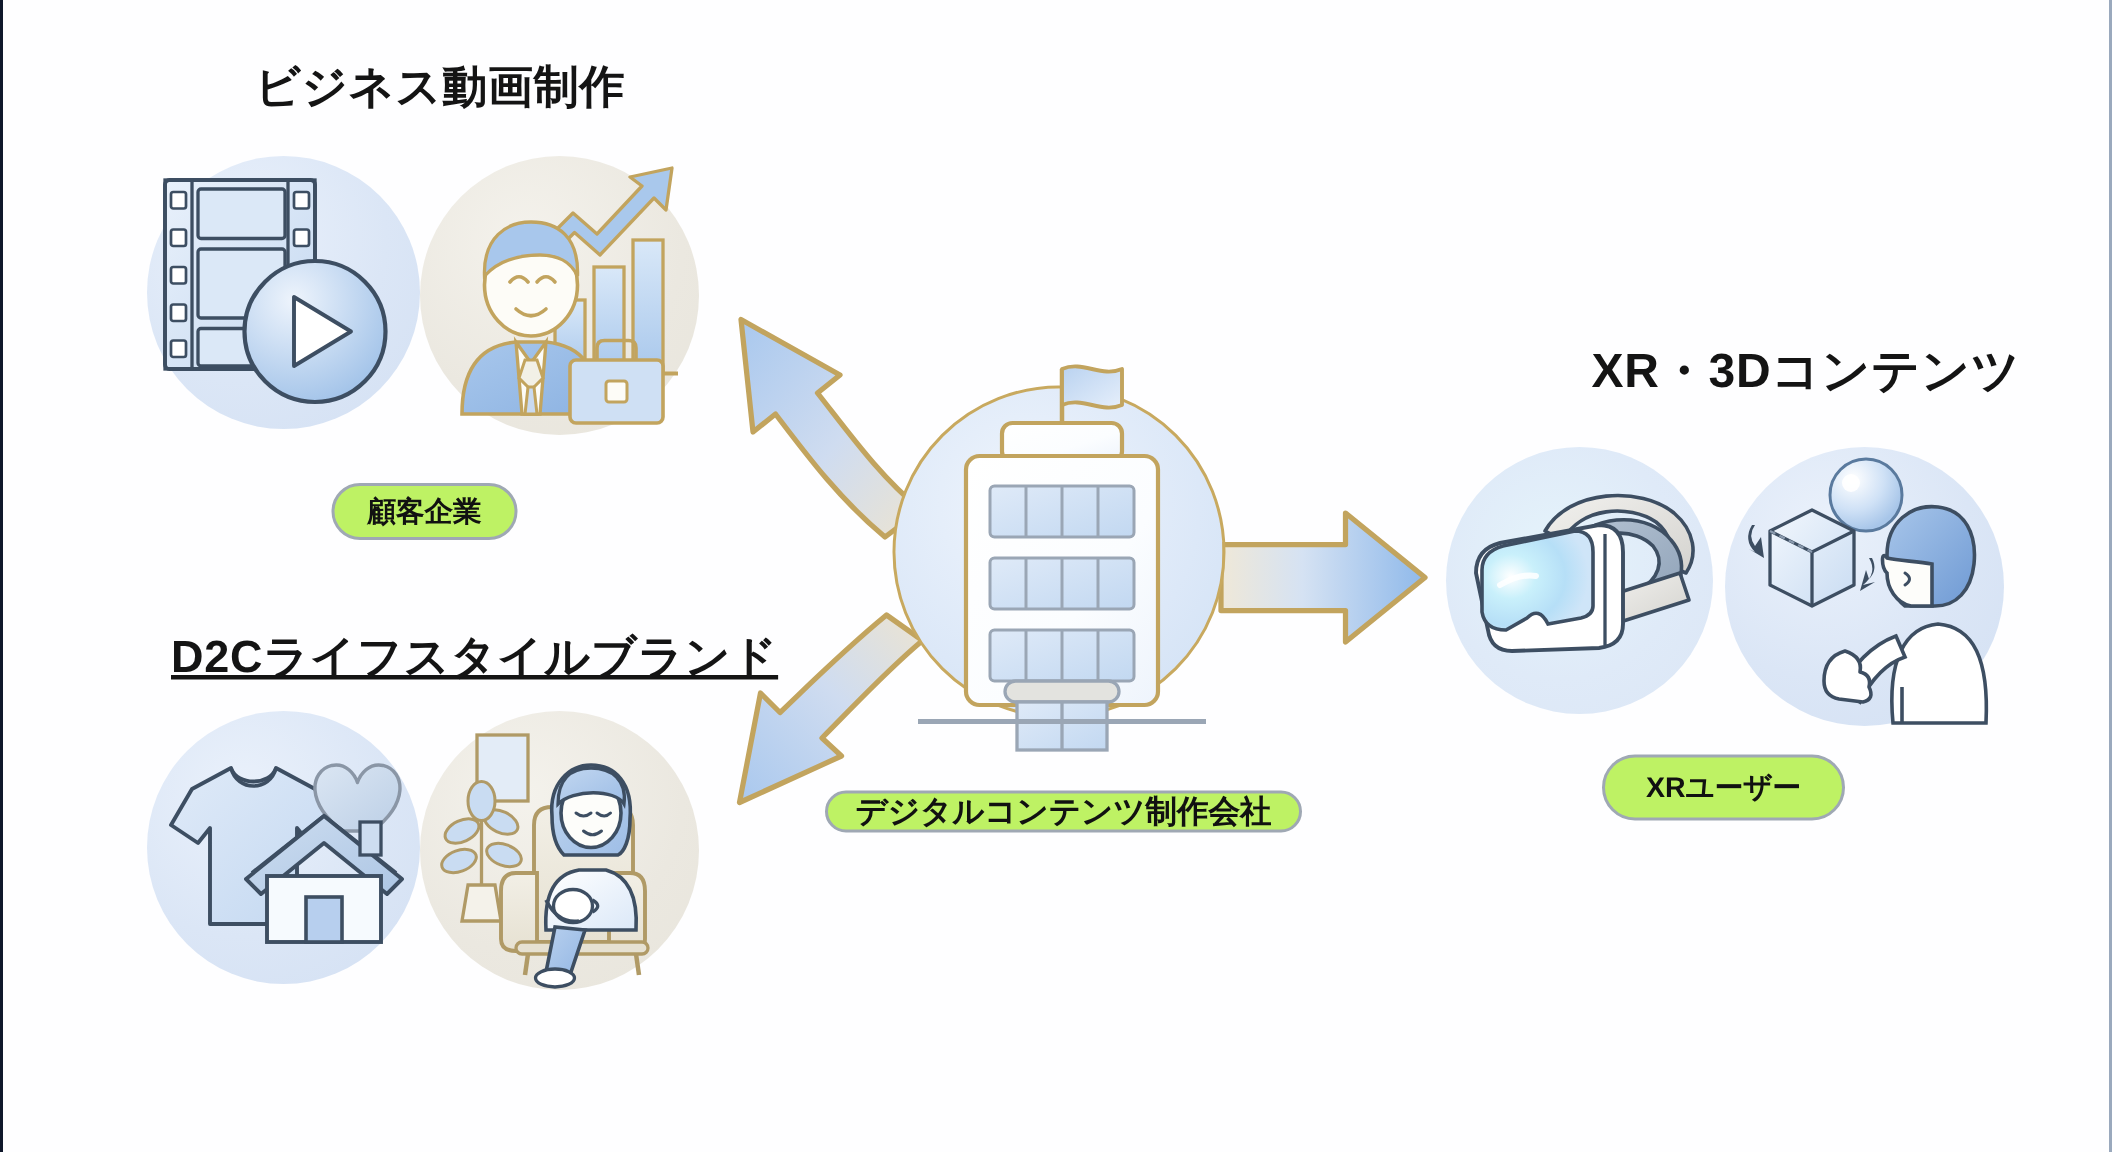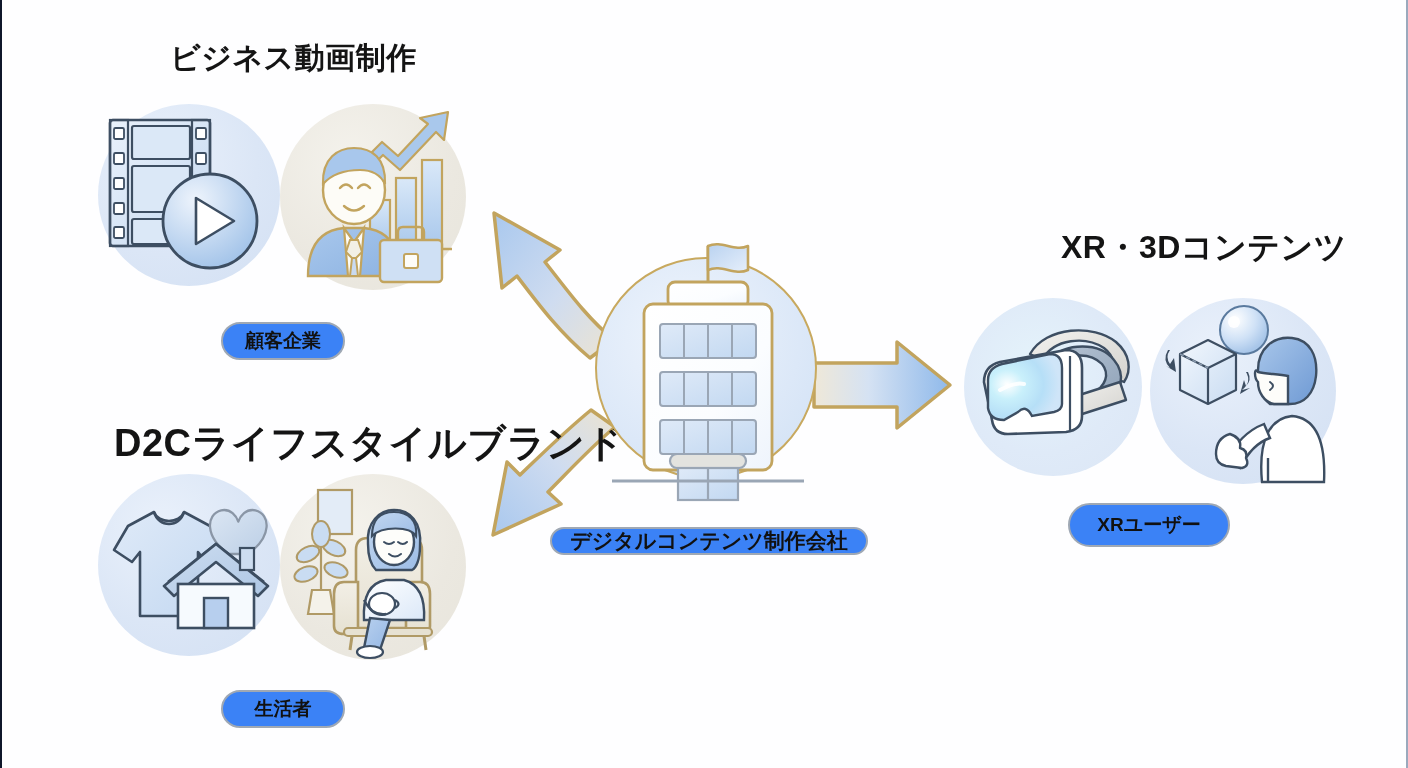--- a/index.html
+++ b/index.html
@@ -19,28 +19,28 @@
 
   
   .heading {
     position: absolute;
     font-weight: 700;
     color: #141414;
     letter-spacing: 0.5px;
     white-space: nowrap;
   }
   #heading-video    { left: 168px; top: 38px;  font-size: 30px; }
-  #heading-d2c      { left: 112px; top: 418px; font-size: 38px; }
+  #heading-d2c      { left: 112px; top: 418px; font-size: 30px; text-decoration: underline; }
   #heading-xr       { left: 1043px; top: 226px; font-size: 32px; margin-left: 16px; }
 
   
   .pill {
     position: absolute;
     display: flex; align-items: center; justify-content: center;
-    background: #3b82f6;
+    background: #bef264;
     border: 2px solid #9fa8b4;
     border-radius: 999px;
     color: #111;
     font-weight: 700;
     white-space: nowrap;
   }
   #pill-customer { left: 219px; top: 322px; width: 124px; height: 38px; font-size: 19px; }
   #pill-consumer { left: 219px; top: 690px; width: 124px; height: 38px; font-size: 19px; }
   #pill-xruser   { left: 1066px; top: 503px; width: 162px; height: 44px; font-size: 19px; }
   #pill-company  { left: 548px; top: 527px; width: 318px; height: 28px; font-size: 21px; }
@@ -403,17 +403,16 @@
 
     <path d="M 104,176 C 100,134 112,112 134,110 C 158,112 168,134 166,176 Z" fill="#ffffff" stroke="#3d4e62" stroke-width="2.4"></path>
 
     <path d="M 106,118 C 90,124 76,138 70,154 L 82,162 C 90,146 100,136 112,132 Z" fill="#ffffff" stroke="#3d4e62" stroke-width="2.4"></path>
     <path d="M 72,128 q -14,4 -14,20 q 0,10 10,12 l 16,2 q 8,-2 4,-10
              q 2,-8 -6,-10 q 2,-10 -10,-14 Z" fill="#ffffff" stroke="#3d4e62" stroke-width="2.4" stroke-linejoin="round"></path>
     <line x1="110" y1="152" x2="110" y2="176" stroke="#3d4e62" stroke-width="2.4"></line>
   </svg>
 
   <div class="pill" id="pill-customer">顧客企業</div>
-  <div class="pill" id="pill-consumer">生活者</div>
   <div class="pill" id="pill-xruser">XRユーザー</div>
   <div class="pill" id="pill-company">デジタルコンテンツ制作会社</div>
 
 </div>
 
 </body></html>

